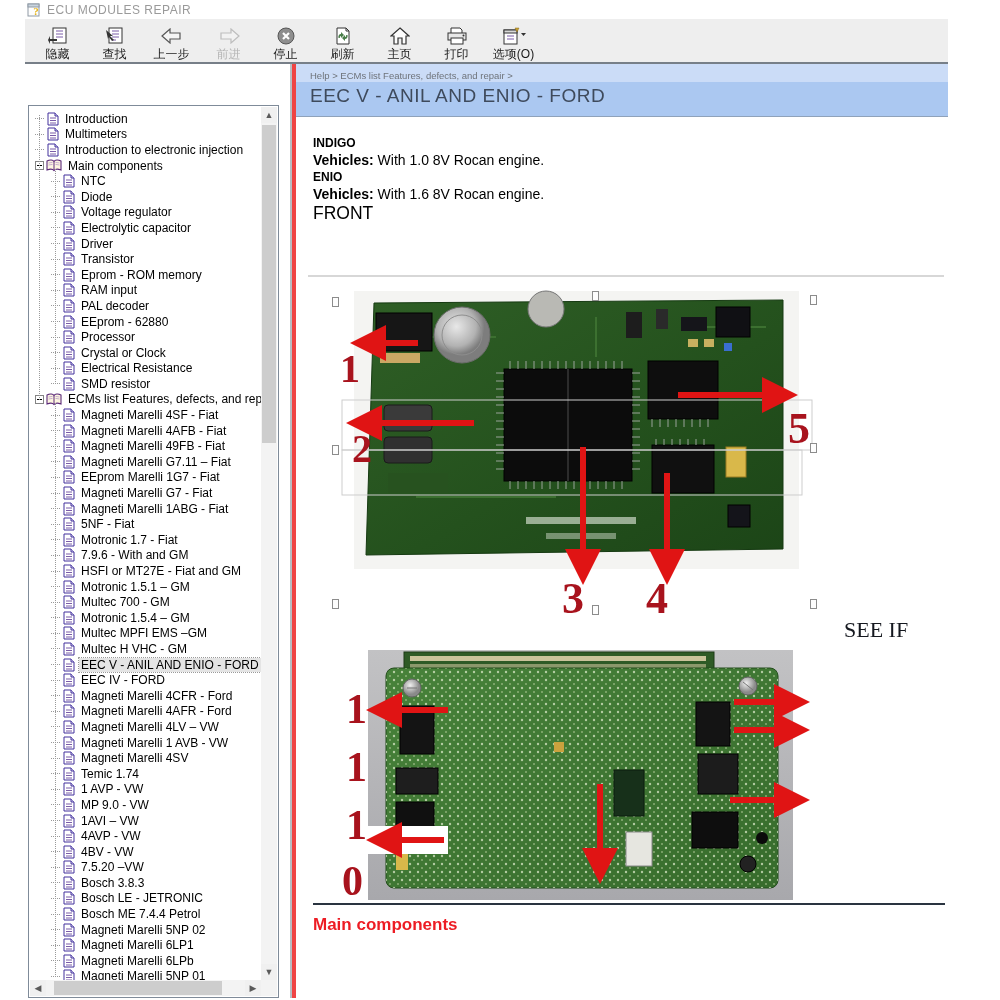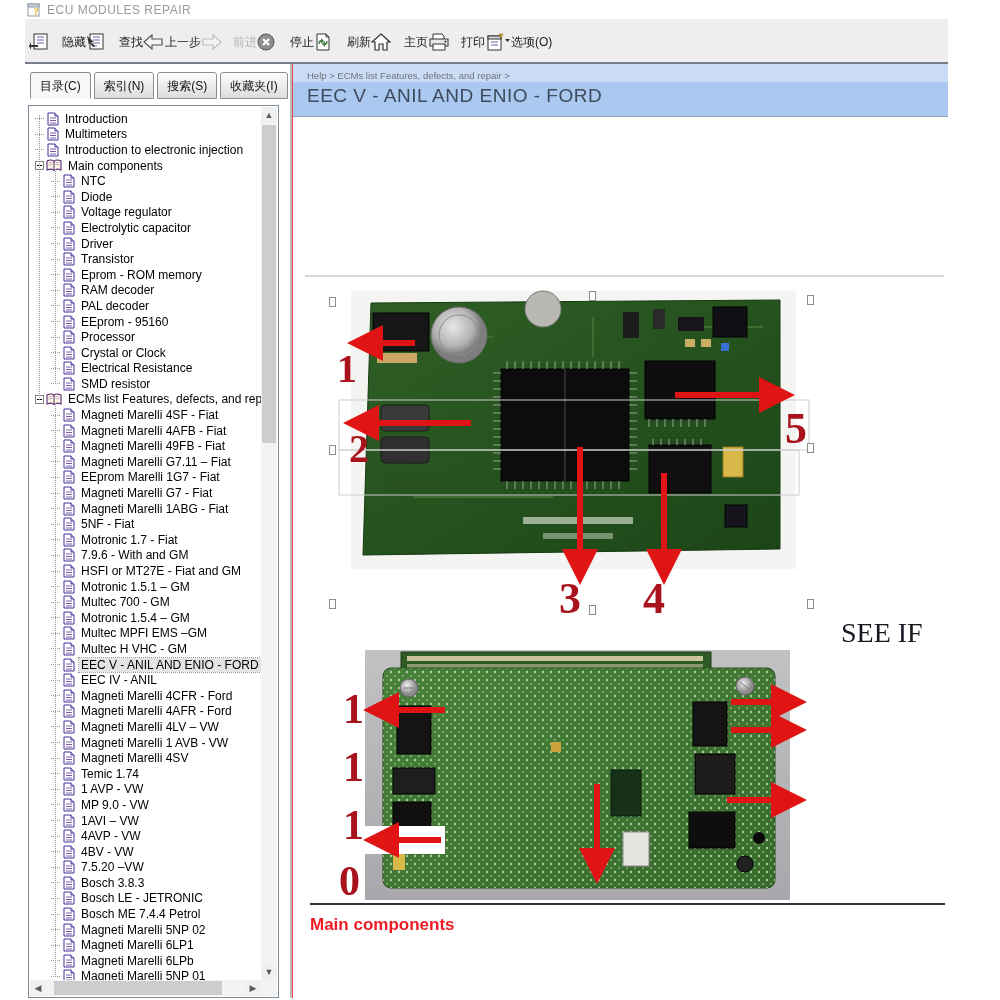--- a/index.html
+++ b/index.html
@@ -5,30 +5,30 @@
   * { margin:0; padding:0; box-sizing:border-box; }
   html,body { width:1000px; height:1000px; background:#ffffff; font-family:"Liberation Sans", sans-serif; overflow:hidden; }
   .window { position:absolute; left:25px; top:0; width:923px; height:1000px; background:#fff; }
 
   
   .titlebar { height:19px; display:flex; align-items:center; gap:5px; padding-left:2px; background:#fff; }
   .titlebar .apptitle { color:#9a9a9a; font-size:12px; letter-spacing:.5px; }
 
   
   .toolbar { height:45px; background:#eeeeee; border-bottom:2px solid #777f88; display:flex; align-items:flex-start; padding:3px 0 0 4px; }
-  .tbtn { width:57px; height:40px; display:flex; flex-direction:row; align-items:center; justify-content:space-between; font-size:12px; color:#1a1a1a; cursor:default; }
+  .tbtn { width:57px; height:40px; display:flex; flex-direction:column; align-items:center; justify-content:flex-end; font-size:12px; color:#1a1a1a; cursor:default; }
   .tbtn .ticon { height:22px; display:flex; align-items:center; justify-content:center; }
   .tbtn.disabled { color:#b4b4b4; }
   .tbtn .tlabel { line-height:15px; white-space:nowrap; }
 
   
   .main { display:flex; height:934px; }
   .sidebar { width:258px; padding:8px 0 0 3px; background:#fff; position:relative; }
   .splitter { width:9px; background:#fff; border-right:2px solid #b9bdc2; }
-  .content { flex:1; background:#fff; border-left:1px solid #ef4444; position:relative; }
+  .content { flex:1; background:#fff; border-left:4px solid #ef4444; position:relative; }
 
   
   .tabs { display:flex; gap:3px; height:27px; padding-left:2px; }
   .tab { border:1px solid #8e8e8e; border-radius:3px 3px 0 0; background:linear-gradient(#fdfdfd,#dcdcdc); font-size:12px; padding:5px 9px 0 9px; color:#111; white-space:nowrap; }
   .tab.active { background:#f7f7f7; border-bottom-color:#f7f7f7; }
 
   
   .treebox { position:absolute; left:3px; right:4px; top:41px; bottom:0; border:1px solid #7f8b99; background:#fff; }
   .treeview { position:absolute; left:1px; top:1px; right:17px; bottom:17px; overflow:hidden; }
   .tree-inner { position:absolute; left:2px; top:4px; right:0; }
@@ -63,21 +63,21 @@
   .front { font-size:17.5px; margin-top:2px; }
 
   .hr1 { position:absolute; left:12px; right:4px; top:158px; border-top:2px solid #d7d7d7; }
 
   
   .fig { position:absolute; }
   #fig1 { left:0; top:160px; width:655px; height:345px; }
   #fig2 { left:0; top:505px; width:655px; height:283px; }
   .callout { position:absolute; font-family:"Liberation Serif", serif; font-weight:bold; color:#a8131d; line-height:1; }
   .handle { position:absolute; width:7px; height:10px; border:1px solid #8c8c8c; background:#fdfdfd; }
-  .seeif { position:absolute; left:548px; top:500px; font-family:"Liberation Serif", serif; font-size:28px; color:#15181f; }
+  .seeif { position:absolute; left:548px; top:500px; font-family:"Liberation Serif", serif; font-size:22px; color:#15181f; }
 
   .hr2 { position:absolute; left:17px; right:3px; top:786px; border-top:2px solid #2a3440; }
   .footer { position:absolute; left:17px; top:798px; }
   .footer .fhead { color:#ed1c24; font-weight:bold; font-size:17px; margin-bottom:4px; }
   .footer .fitem { font-size:19.5px; color:#111; line-height:24px; }
   .footer .fitem b { font-weight:bold; }
 </style>
 </head>
 <body>
 
@@ -184,26 +184,20 @@
             <path d="M20 6 L25 6 L22.5 9 Z" fill="#333"></path>
           </svg>
       </span>
       <span class="tlabel">选项(O)</span>
     </div>
   </div>
 
   <div class="main">
 
     <div class="sidebar">
-      <div class="tabs">
-        <div class="tab active">目录(C)</div>
-        <div class="tab">索引(N)</div>
-        <div class="tab">搜索(S)</div>
-        <div class="tab">收藏夹(I)</div>
-      </div>
       <div class="treebox">
         <div class="treeview">
           <div class="tree-inner" id="tree-root">
               <div class="trow lvl0">
                 <span class="stub"></span>
                 <svg class="ticon16" width="12" height="14" viewBox="0 0 12 14">
                   <path d="M1 1 L8 1 L11 4 L11 13 L1 13 Z" fill="#fff" stroke="#43309c"></path>
                   <path d="M8 1 L8 4 L11 4" fill="#d8d4f0" stroke="#43309c"></path>
                   <line x1="3" y1="6" x2="9" y2="6" stroke="#7a5ca8"></line>
                   <line x1="3" y1="8.5" x2="9" y2="8.5" stroke="#7a5ca8"></line>
@@ -321,21 +315,21 @@
               </div>
               <div class="trow lvl1">
                 <span class="stub"></span>
                 <svg class="ticon16" width="12" height="14" viewBox="0 0 12 14">
                   <path d="M1 1 L8 1 L11 4 L11 13 L1 13 Z" fill="#fff" stroke="#43309c"></path>
                   <path d="M8 1 L8 4 L11 4" fill="#d8d4f0" stroke="#43309c"></path>
                   <line x1="3" y1="6" x2="9" y2="6" stroke="#7a5ca8"></line>
                   <line x1="3" y1="8.5" x2="9" y2="8.5" stroke="#7a5ca8"></line>
                   <line x1="3" y1="11" x2="9" y2="11" stroke="#7a5ca8"></line>
                 </svg>
-                <span class="lbl">RAM decoder</span>
+                <span class="lbl">RAM input</span>
               </div>
               <div class="trow lvl1">
                 <span class="stub"></span>
                 <svg class="ticon16" width="12" height="14" viewBox="0 0 12 14">
                   <path d="M1 1 L8 1 L11 4 L11 13 L1 13 Z" fill="#fff" stroke="#43309c"></path>
                   <path d="M8 1 L8 4 L11 4" fill="#d8d4f0" stroke="#43309c"></path>
                   <line x1="3" y1="6" x2="9" y2="6" stroke="#7a5ca8"></line>
                   <line x1="3" y1="8.5" x2="9" y2="8.5" stroke="#7a5ca8"></line>
                   <line x1="3" y1="11" x2="9" y2="11" stroke="#7a5ca8"></line>
                 </svg>
@@ -343,21 +337,21 @@
               </div>
               <div class="trow lvl1">
                 <span class="stub"></span>
                 <svg class="ticon16" width="12" height="14" viewBox="0 0 12 14">
                   <path d="M1 1 L8 1 L11 4 L11 13 L1 13 Z" fill="#fff" stroke="#43309c"></path>
                   <path d="M8 1 L8 4 L11 4" fill="#d8d4f0" stroke="#43309c"></path>
                   <line x1="3" y1="6" x2="9" y2="6" stroke="#7a5ca8"></line>
                   <line x1="3" y1="8.5" x2="9" y2="8.5" stroke="#7a5ca8"></line>
                   <line x1="3" y1="11" x2="9" y2="11" stroke="#7a5ca8"></line>
                 </svg>
-                <span class="lbl">EEprom - 95160</span>
+                <span class="lbl">EEprom - 62880</span>
               </div>
               <div class="trow lvl1">
                 <span class="stub"></span>
                 <svg class="ticon16" width="12" height="14" viewBox="0 0 12 14">
                   <path d="M1 1 L8 1 L11 4 L11 13 L1 13 Z" fill="#fff" stroke="#43309c"></path>
                   <path d="M8 1 L8 4 L11 4" fill="#d8d4f0" stroke="#43309c"></path>
                   <line x1="3" y1="6" x2="9" y2="6" stroke="#7a5ca8"></line>
                   <line x1="3" y1="8.5" x2="9" y2="8.5" stroke="#7a5ca8"></line>
                   <line x1="3" y1="11" x2="9" y2="11" stroke="#7a5ca8"></line>
                 </svg>
@@ -594,21 +588,21 @@
               </div>
               <div class="trow lvl1">
                 <span class="stub"></span>
                 <svg class="ticon16" width="12" height="14" viewBox="0 0 12 14">
                   <path d="M1 1 L8 1 L11 4 L11 13 L1 13 Z" fill="#fff" stroke="#43309c"></path>
                   <path d="M8 1 L8 4 L11 4" fill="#d8d4f0" stroke="#43309c"></path>
                   <line x1="3" y1="6" x2="9" y2="6" stroke="#7a5ca8"></line>
                   <line x1="3" y1="8.5" x2="9" y2="8.5" stroke="#7a5ca8"></line>
                   <line x1="3" y1="11" x2="9" y2="11" stroke="#7a5ca8"></line>
                 </svg>
-                <span class="lbl">EEC IV - ANIL</span>
+                <span class="lbl">EEC IV - FORD</span>
               </div>
               <div class="trow lvl1">
                 <span class="stub"></span>
                 <svg class="ticon16" width="12" height="14" viewBox="0 0 12 14">
                   <path d="M1 1 L8 1 L11 4 L11 13 L1 13 Z" fill="#fff" stroke="#43309c"></path>
                   <path d="M8 1 L8 4 L11 4" fill="#d8d4f0" stroke="#43309c"></path>
                   <line x1="3" y1="6" x2="9" y2="6" stroke="#7a5ca8"></line>
                   <line x1="3" y1="8.5" x2="9" y2="8.5" stroke="#7a5ca8"></line>
                   <line x1="3" y1="11" x2="9" y2="11" stroke="#7a5ca8"></line>
                 </svg>
@@ -834,20 +828,27 @@
     <div class="splitter"></div>
 
     <div class="content">
       <div class="crumbbar">Help &gt; ECMs list Features, defects, and repair &gt;</div>
       <div class="ctitlebar">
         <span class="ctitle">EEC V - ANIL AND ENIO - FORD</span>
       </div>
 
       <div class="cbody">
 
+        <div class="intro">
+          <div class="mini">INDIGO</div>
+          <div class="veh"><b>Vehicles:</b><span> With 1.0 8V Rocan engine.</span></div>
+          <div class="mini">ENIO</div>
+          <div class="veh"><b>Vehicles:</b><span> With 1.6 8V Rocan engine.</span></div>
+          <div class="front">FRONT</div>
+        </div>
 
         <div class="hr1"></div>
 
         <div class="fig" id="fig1">
           <svg width="655" height="345" viewBox="0 0 655 345">
             <defs>
               <marker id="ah" markerWidth="6" markerHeight="6" refX="4" refY="3" orient="auto">
                   <path d="M0,0 L6,3 L0,6 Z" fill="#e01414"></path>
                 </marker>
               <radialGradient id="cap" cx="40%" cy="35%">

